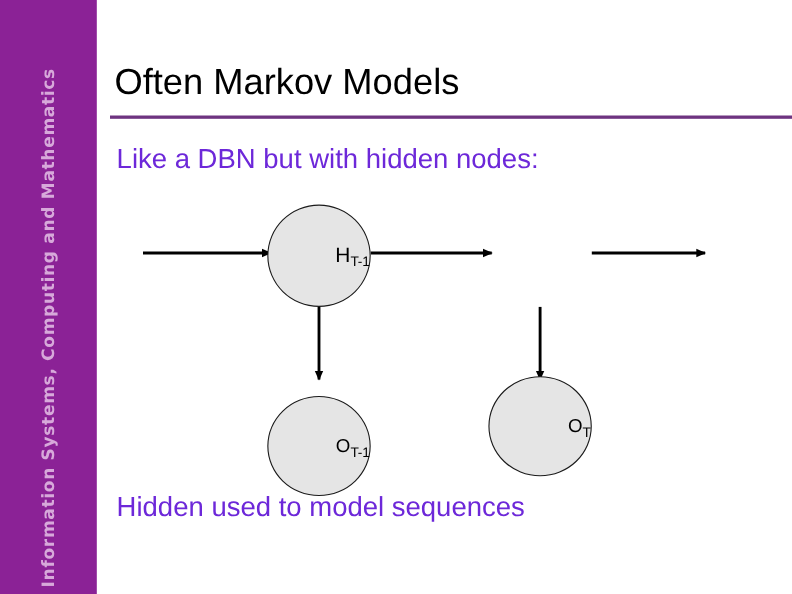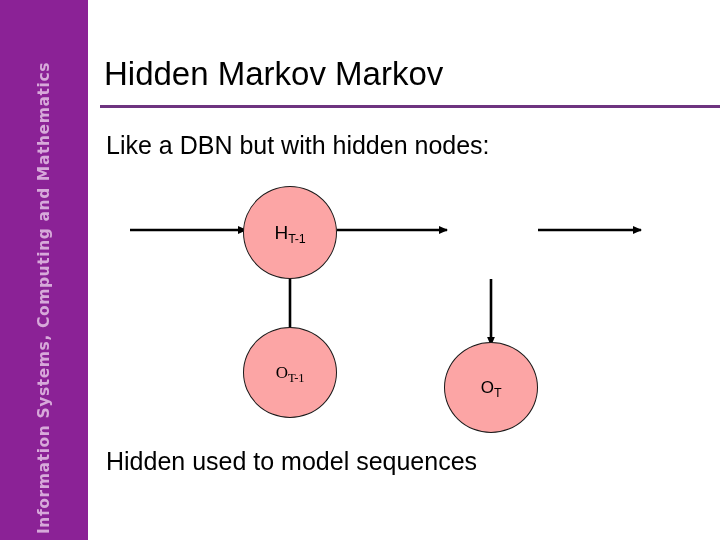--- a/index.html
+++ b/index.html
@@ -68,21 +68,21 @@
     left: 100px;
     top: 105px;
     width: 620px;
     height: 3px;
     background: #6E3480;
   }
 
   
   .body-text {
     position: absolute;
-    color: #000000;
+    color: #6d28d9;
     font-size: 25px;
     line-height: 30px;
     white-space: nowrap;
   }
   #lead-text {
     left: 106px;
     top: 130px;
   }
   #caption-text {
     left: 106px;
@@ -94,57 +94,57 @@
     position: absolute;
     left: 0;
     top: 0;
     width: 720px;
     height: 540px;
     pointer-events: none;
   }
   .node {
     position: absolute;
     border-radius: 50%;
-    background: #fca5a5;
+    background: #e5e5e5;
     border: 1.4px solid #1a1a1a;
     box-sizing: border-box;
     display: flex;
     align-items: center;
-    justify-content: center;
+    justify-content: flex-end;
     color: #000000;
     font-size: 19px;
     font-family: "Liberation Sans", sans-serif;
   }
   .node .sym {
     display: inline-block;
   }
   .node .sub {
     font-size: 12.5px;
     vertical-align: baseline;
     position: relative;
     top: 4px;
     letter-spacing: -0.2px;
   }
   #node-h-prev { left: 243px; top: 186px; width: 94px; height: 93px; }
   #node-h-cur  { left: 444px; top: 186px; width: 94px; height: 93px; }
-  #node-o-prev { left: 243px; top: 327px; width: 94px; height: 91px; font-family: Liberation Serif, serif; }
+  #node-o-prev { left: 243px; top: 360px; width: 94px; height: 91px; }
   #node-o-cur  { left: 444px; top: 342px; width: 94px; height: 91px; }
 
   #node-o-prev, #node-o-cur { font-size: 17px; }
 </style>
 </head>
 <body>
 
 <div id="slide">
 
   <div id="sidebar">
     <div id="sidebar-text">Information Systems, Computing and Mathematics</div>
   </div>
 
-  <div id="title">Hidden Markov Markov</div>
+  <div id="title">Often Markov Models</div>
   <div id="title-rule"></div>
 
   <div id="lead-text" class="body-text">Like a DBN but with hidden nodes:</div>
 
   <svg id="diagram" viewBox="0 0 720 540" width="720" height="540">
     <defs>
       <marker id="ah" markerWidth="9" markerHeight="9" refX="8" refY="4.5" orient="auto" markerUnits="userSpaceOnUse">
         <path d="M0,0.6 L9,4.5 L0,8.4 z" fill="#000000"></path>
       </marker>
     </defs>

